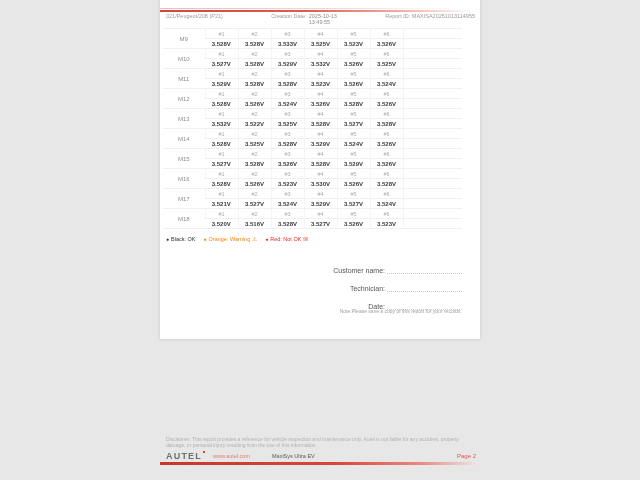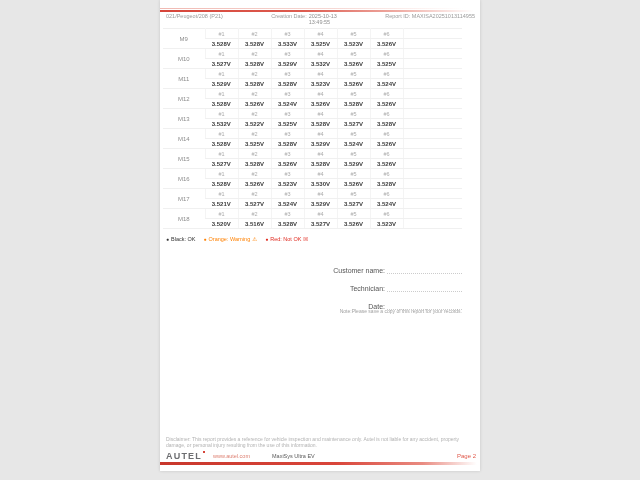--- a/index.html
+++ b/index.html
@@ -1,19 +1,19 @@
 <!DOCTYPE html>
 <html><head>
 <meta charset="utf-8">
 <style>
   * { margin:0; padding:0; box-sizing:border-box; }
   html,body { width:640px; height:480px; }
   body { font-family:"Liberation Sans", sans-serif; background:#e7e7e7; position:relative; overflow:hidden; }
 
-  .page { position:absolute; left:160px; top:0; width:320px; height:471px; background:#ffffff; box-shadow:0 0 3px rgba(0,0,0,.15); }
+  .page { position:absolute; left:160px; top:0; width:320px; height:339px; background:#ffffff; box-shadow:0 0 3px rgba(0,0,0,.15); }
 
   .rule-light { position:absolute; top:8px; left:0; width:100%; height:1px;
     background:linear-gradient(90deg,#f0b9b2,#f6d8d4 55%,rgba(255,255,255,0) 95%); }
   .rule-main { position:absolute; top:10px; left:0; width:100%; height:2px;
     background:linear-gradient(90deg,#d6453a,#dd5c50 45%,#efada5 75%,rgba(255,255,255,0) 98%); }
 
   .hdr { position:absolute; top:13px; left:6px; right:5px; display:flex; justify-content:space-between; align-items:flex-start; font-size:5.5px; color:#9a9a9a; }
   .hdr .mid { display:flex; gap:2px; }
   .hdr .dt { color:#8f8f8f; }
   .hdr .dt div { line-height:6px; }

